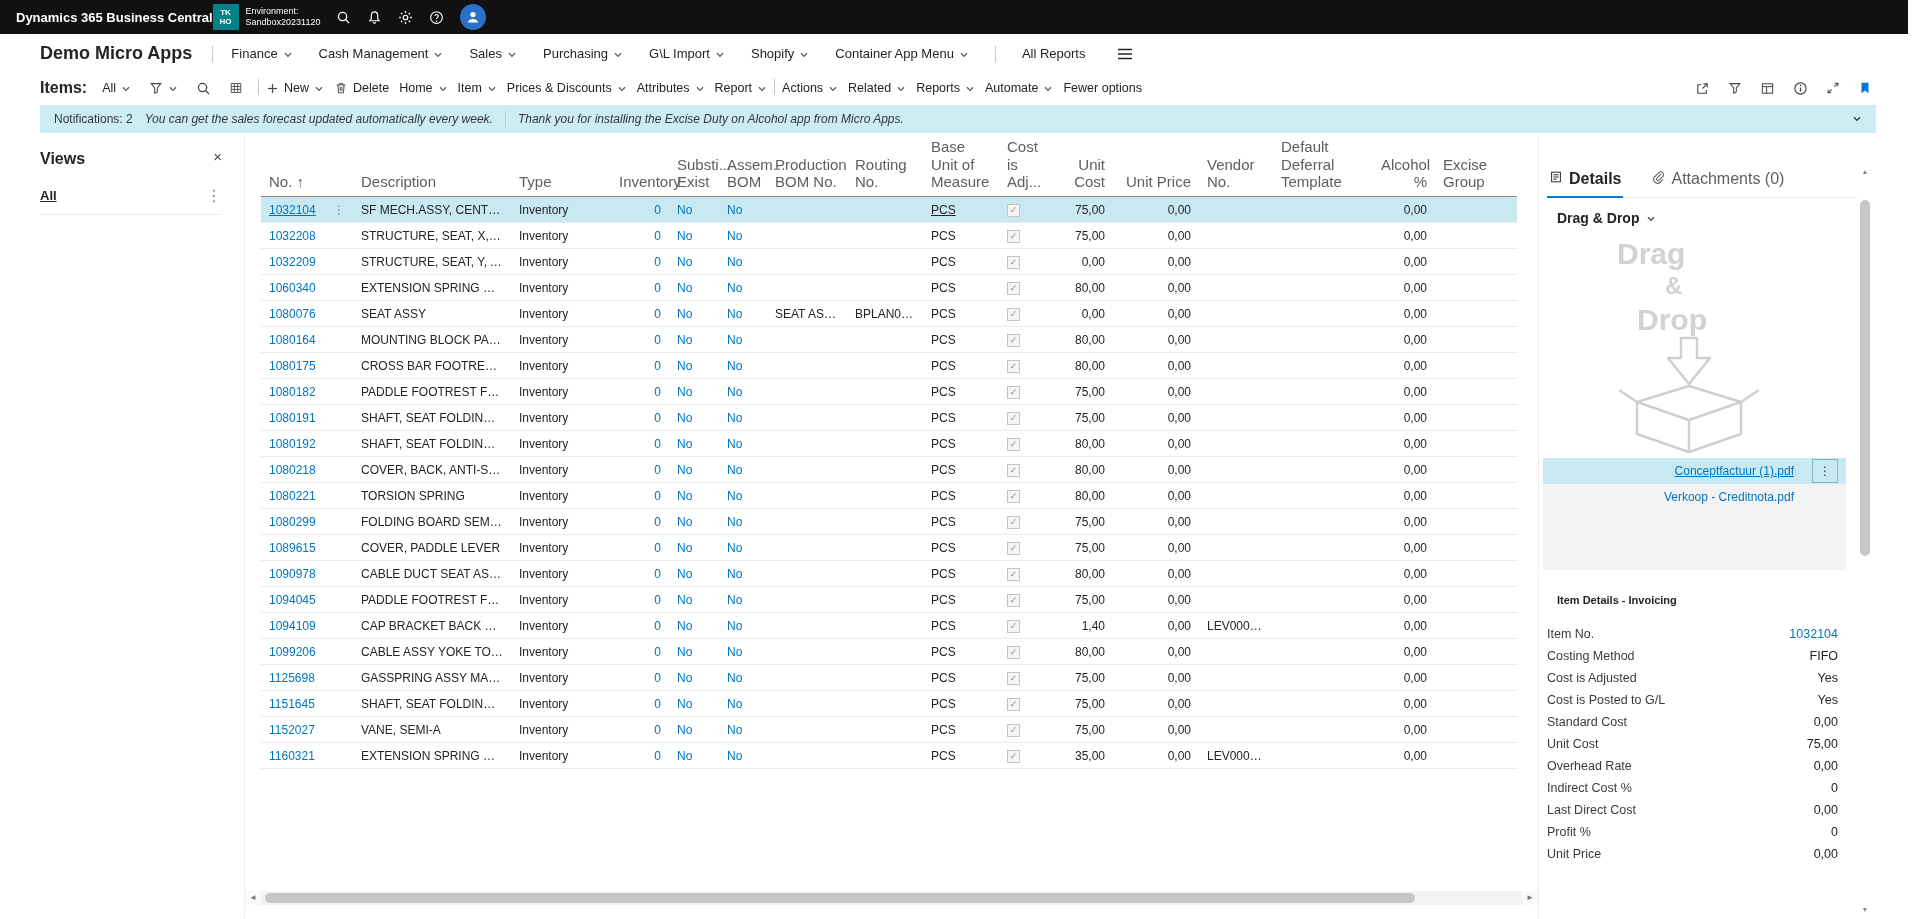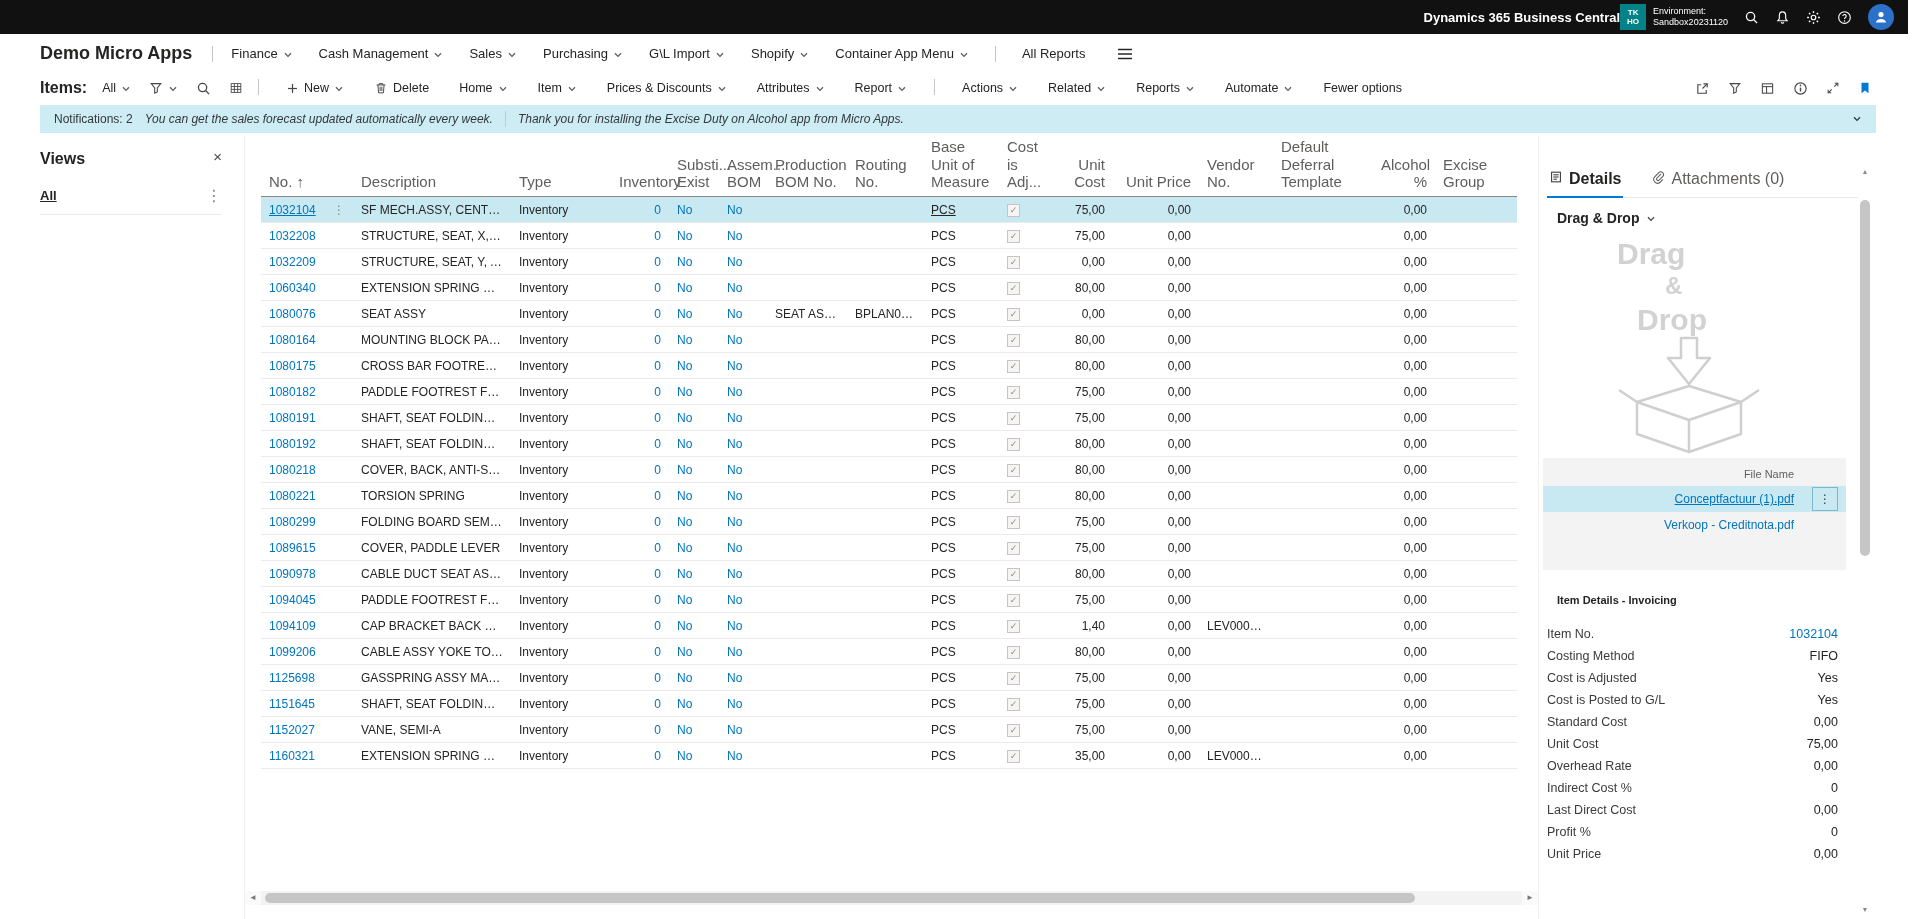--- a/index.html
+++ b/index.html
@@ -7,21 +7,21 @@
     --env-badge:#038387; --topbar-bg:#111111;
   }
   *{box-sizing:border-box;}
   html,body{margin:0;padding:0;width:1920px;height:919px;overflow:hidden;
     font-family:"Liberation Sans","DejaVu Sans",sans-serif;background:#fff;color:#252423;}
   svg{display:block;}
   a{cursor:pointer;}
 
   
   .topbar{position:absolute;top:0;left:0;right:12px;height:34px;background:var(--topbar-bg);
-    color:#fff;display:flex;align-items:center;justify-content:flex-end;padding:0 14px 0 16px;z-index:5;}
+    color:#fff;display:flex;align-items:center;justify-content:flex-start;padding:0 14px 0 16px;z-index:5;}
   .tb-title{font-size:13px;font-weight:bold;}
   .tb-right{display:flex;align-items:center;gap:16px;}
   .env{display:flex;align-items:center;gap:7px;cursor:pointer;}
   .env-badge{width:26px;height:26px;background:var(--env-badge);color:#fff;font-size:8px;font-weight:bold;
     display:flex;flex-direction:column;align-items:center;justify-content:center;line-height:1.15;}
   .env-text{display:flex;flex-direction:column;font-size:9px;line-height:1.25;color:#fff;}
   .tb-icon{color:#fff;display:inline-flex;cursor:pointer;}
   .avatar{width:26px;height:26px;border-radius:50%;background:#2b70c9;display:flex;align-items:center;justify-content:center;cursor:pointer;}
 
   
@@ -301,21 +301,21 @@
             <g stroke="currentColor" stroke-width="1" fill="none">
               <rect x="2.5" y="3" width="11" height="10"></rect>
               <line x1="2.5" y1="6.3" x2="13.5" y2="6.3"></line>
               <line x1="2.5" y1="9.6" x2="13.5" y2="9.6"></line>
               <line x1="6.2" y1="3" x2="6.2" y2="13"></line>
               <line x1="9.9" y1="3" x2="9.9" y2="13"></line>
             </g>
           </svg>
         </span>
     </button>
-    <span id="toolbar-buttons" style="display:flex;gap:24px;">
+    <span id="toolbar-buttons" style="display:flex;gap:4px;">
         <span class="vdiv"></span>
         <button class="tb-btn">
           <span class="bicon">
             <svg width="13" height="13" viewBox="0 0 16 16">
               <line x1="8" y1="2.5" x2="8" y2="13.5" stroke="currentColor" stroke-width="1.5"></line>
               <line x1="2.5" y1="8" x2="13.5" y2="8" stroke="currentColor" stroke-width="1.5"></line>
             </svg>
           </span>
           <span>New</span>
           <span class="caret">
@@ -1085,21 +1085,20 @@
       <text x="32" y="34" class="ddt big">Drag</text>
       <text x="80" y="64" class="ddt mid">&amp;</text>
       <text x="52" y="100" class="ddt big">Drop</text>
       <path class="ddshape" d="M96 108 h16 v20 h13 l-21 26 -21 -26 h13 z"></path>
       <path class="ddshape" d="M52 172 L104 156 L156 172 L104 190 Z"></path>
       <path class="ddshape" d="M52 172 L34 160 M156 172 L174 160"></path>
       <path class="ddshape" d="M52 172 L52 204 L104 222 L156 204 L156 172 M104 190 L104 222"></path>
     </svg>
 
     <div class="dropzone">
-      <div class="file-header">File Name</div>
       <div id="file-rows">
           <div class="file-row sel">
             <a class="file-link">Conceptfactuur (1).pdf</a>
             <span class="file-kebab">⋮</span>
           </div>
           <div class="file-row">
             <a class="file-link">Verkoop - Creditnota.pdf</a>
           </div>
         </div>
     </div>

